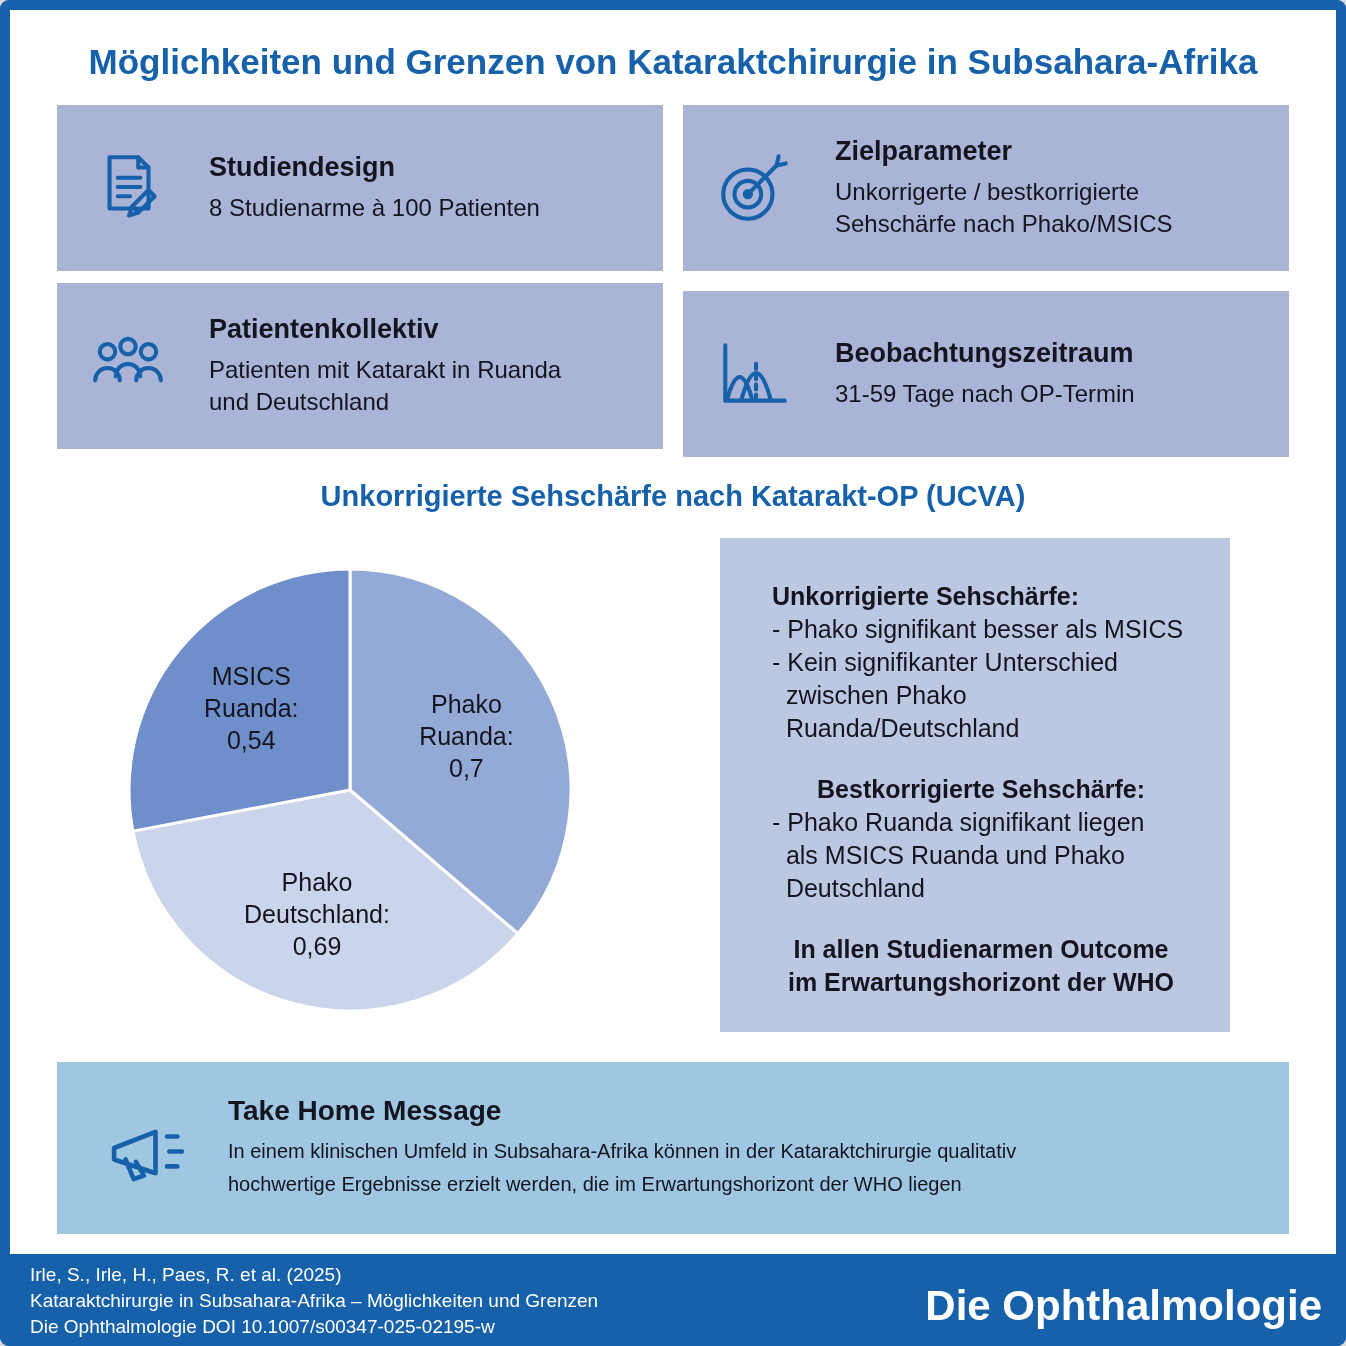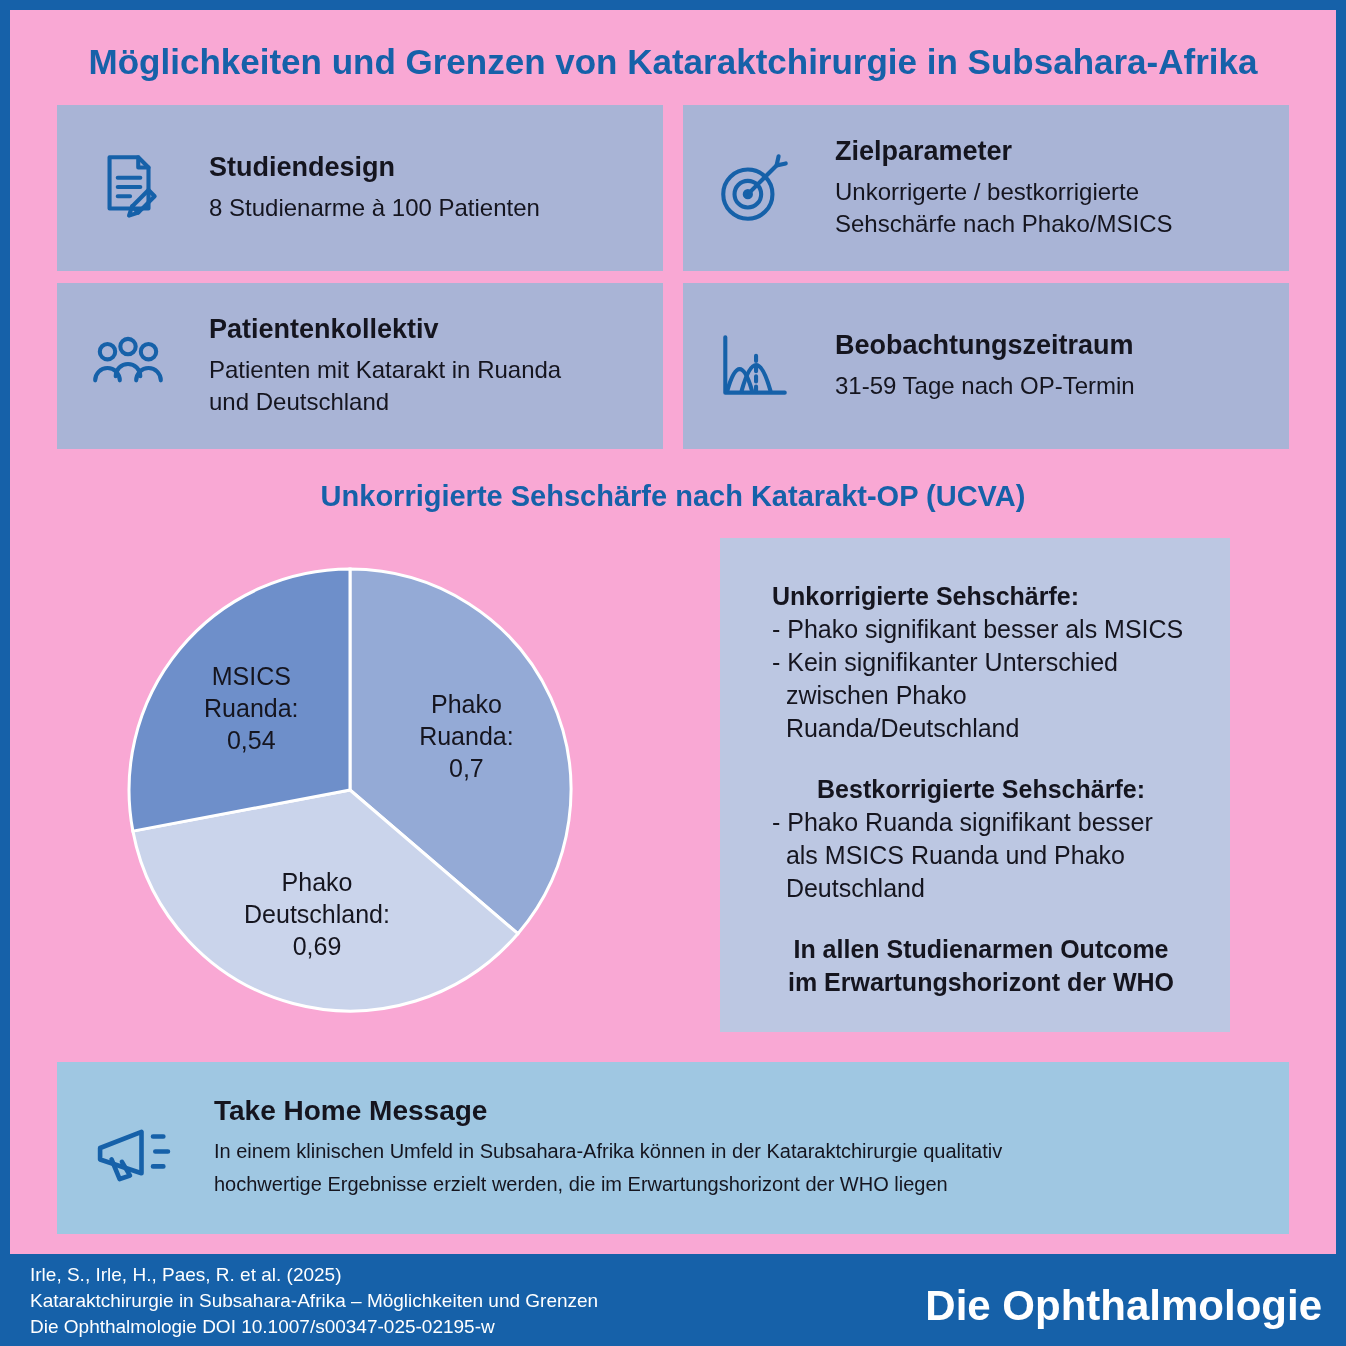--- a/index.html
+++ b/index.html
@@ -1,52 +1,52 @@
 <!DOCTYPE html>
 <html><head>
 <meta charset="utf-8">
 <style>
   html,body{margin:0;padding:0;background:#d9d9d9;}
-  .page{position:relative;width:1346px;height:1346px;margin:0 auto;background:#f9a8d4;
-        font-family:"Liberation Sans",sans-serif;color:#15151f;overflow:hidden;}
+  .page{position:relative;width:1346px;height:1346px;margin:0 auto;background:#ffffff;
+        font-family:"Liberation Sans",sans-serif;color:#15151f;overflow:hidden;border-radius:9px;}
   .frame{position:absolute;background:#1661a9;z-index:5;}
   .frame.top{top:0;left:0;right:0;height:10px;}
   .frame.left{top:0;left:0;bottom:0;width:10px;}
   .frame.right{top:0;right:0;bottom:0;width:10px;}
 
   .main-title{position:absolute;top:42px;left:30px;right:30px;text-align:center;
               font-size:35px;font-weight:bold;color:#1661a9;}
 
   .info-box{position:absolute;width:606px;height:166px;background:#a9b4d6;
             display:flex;align-items:center;gap:40px;padding:0 24px 0 30px;box-sizing:border-box;}
   .info-box.b1{left:57px;top:105px;}
   .info-box.b2{left:683px;top:105px;}
   .info-box.b3{left:57px;top:283px;}
-  .info-box.b4{left:683px;top:283px;}
+  .info-box.b4{left:683px;top:291px;}
   .ib-icon{flex:0 0 82px;width:82px;height:82px;}
   .ib-icon svg{width:82px;height:82px;fill:none;stroke:#1661a9;stroke-width:4;
                stroke-linecap:round;stroke-linejoin:round;}
   .ib-text{display:flex;flex-direction:column;}
   .ib-title{font-size:27px;font-weight:bold;margin-bottom:9px;}
   .ib-body{font-size:24px;line-height:32px;white-space:pre-line;}
 
   .section-heading{position:absolute;top:480px;left:0;right:0;text-align:center;
                    font-size:29px;font-weight:bold;color:#1661a9;}
 
   #pie-svg{position:absolute;left:122px;top:562px;}
   #pie-svg text{font-size:25px;fill:#15151f;}
 
   .panel{position:absolute;left:720px;top:538px;width:510px;height:494px;background:#bcc7e2;
          box-sizing:border-box;padding:42px 40px 0 52px;font-size:25px;line-height:33px;}
   .panel-h{font-weight:bold;}
   .panel-b{white-space:pre-wrap;}
   .mt{margin-top:28px;text-align:center;}
 
   .takehome{position:absolute;left:57px;top:1062px;width:1232px;height:172px;background:#9fc7e2;
-            display:flex;align-items:center;gap:38px;padding:0 30px 0 27px;box-sizing:border-box;}
+            display:flex;align-items:center;gap:38px;padding:0 30px 0 41px;box-sizing:border-box;}
   .th-icon{flex:0 0 92px;width:92px;height:92px;}
   .th-icon svg{width:92px;height:92px;fill:none;stroke:#1661a9;stroke-width:4;
                stroke-linecap:round;stroke-linejoin:round;}
   .th-title{font-size:28px;font-weight:bold;margin-bottom:8px;}
   .th-body{font-size:20px;line-height:33px;white-space:pre-line;}
 
   .footer{position:absolute;left:0;right:0;bottom:0;height:92px;background:#1661a9;z-index:6;
           color:#ffffff;}
   .ft-cite{position:absolute;left:30px;top:8px;font-size:19px;line-height:26px;}
   .ft-brand{position:absolute;right:24px;bottom:16px;font-size:42px;font-weight:bold;}
@@ -138,21 +138,21 @@
       <text x="129.3" y="146.2" text-anchor="middle"><tspan x="129.3" dy="-23">MSICS</tspan><tspan x="129.3" dy="32">Ruanda:</tspan><tspan x="129.3" dy="32">0,54</tspan></text>
     </svg>
 
   <div class="panel">
     <div class="panel-h">Unkorrigierte Sehschärfe:</div>
     <div class="panel-b">- Phako signifikant besser als MSICS
 - Kein signifikanter Unterschied
   zwischen Phako
   Ruanda/Deutschland</div>
     <div class="panel-h mt">Bestkorrigierte Sehschärfe:</div>
-    <div class="panel-b">- Phako Ruanda signifikant besser
+    <div class="panel-b">- Phako Ruanda signifikant liegen
   als MSICS Ruanda und Phako
   Deutschland</div>
     <div class="panel-h panel-b mt">In allen Studienarmen Outcome
 im Erwartungshorizont der WHO</div>
   </div>
 
   <div class="takehome">
     <span class="th-icon">
       <svg viewBox="0 0 80 80">
         <path d="M14 40 L50 26 V62 L14 50 Z"></path>

